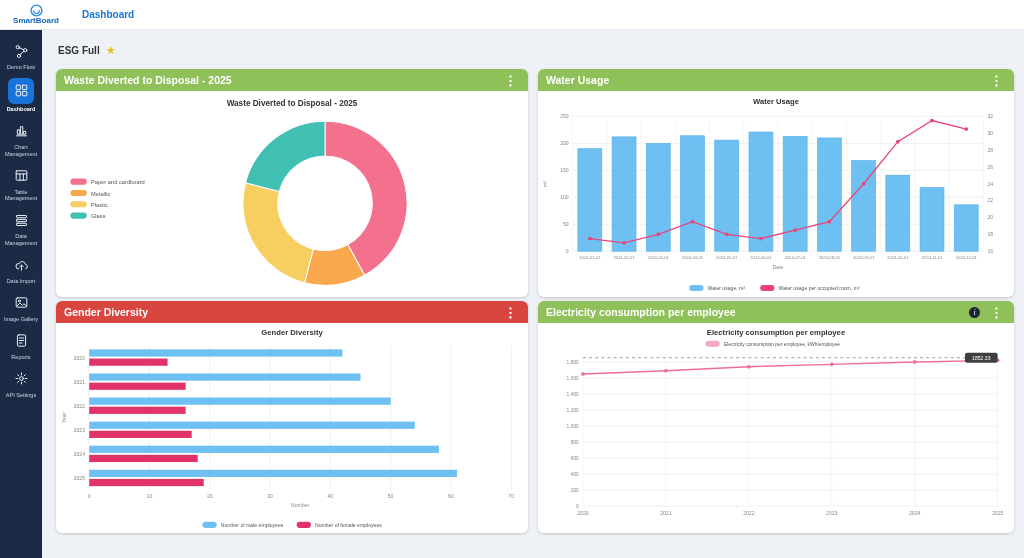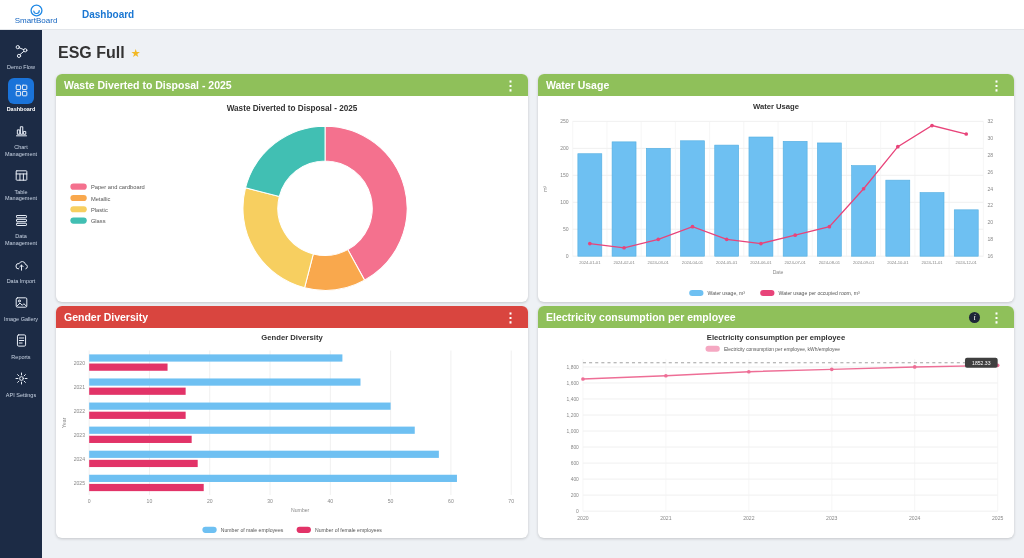--- a/index.html
+++ b/index.html
@@ -1,29 +1,29 @@
 <!DOCTYPE html>
 <html><head>
 <meta charset="utf-8">
 <style>
 *{margin:0;padding:0;box-sizing:border-box}
 html,body{width:1024px;height:558px;overflow:hidden;font-family:"Liberation Sans",sans-serif;background:#eef1f5}
 .topbar{position:fixed;top:0;left:0;right:0;height:30px;background:#fff;border-bottom:1px solid #e3e6ea;display:flex;align-items:center;z-index:10}
 .brand{width:72px;display:flex;flex-direction:column;align-items:center;justify-content:center;cursor:pointer}
-.brand-name{font-size:8px;font-weight:normal;color:#1565c0;margin-top:-1px}
+.brand-name{font-size:8px;font-weight:bold;color:#1565c0;margin-top:-1px}
 .topbar-title{font-size:10px;font-weight:bold;color:#1976d2;margin-left:10px}
 .sidebar{position:fixed;top:30px;left:0;bottom:0;width:42px;background:#1c2b45;display:flex;flex-direction:column;align-items:center;padding-top:10px;gap:7px;z-index:9}
 .side-item{display:flex;flex-direction:column;align-items:center;width:42px;cursor:pointer}
 .side-icon{width:22px;height:22px;display:flex;align-items:center;justify-content:center;border-radius:6px}
 .side-item.active .side-icon{background:#1a73d9;width:26px;height:26px}
 .side-label{font-size:5.5px;color:#c9d4e4;text-align:center;margin-top:2px;line-height:1.25;max-width:40px}
 .side-item.active .side-label{color:#fff;font-weight:bold}
 main{position:fixed;left:42px;top:30px;right:0;bottom:0;padding:10px 10px 6px 14px;overflow:hidden}
 .page-head{display:flex;align-items:center;gap:6px;margin:4px 0 12px 2px}
-.page-title{font-size:16px;font-weight:bold;color:#333}
+.page-title{font-size:10px;font-weight:bold;color:#333}
 .star{color:#f2b824;font-size:11px;cursor:pointer}
 .grid{display:grid;grid-template-columns:472px 1fr;grid-template-rows:228px 232px;gap:4px 10px}
 .card{background:#fff;border-radius:6px;box-shadow:0 1px 3px rgba(0,0,0,.18);overflow:hidden;display:flex;flex-direction:column}
 .card-header{height:22px;display:flex;align-items:center;padding:0 8px;color:#fff;flex:0 0 22px}
 .card-title{font-size:10.5px;font-weight:bold;flex:1;white-space:nowrap;overflow:hidden}
 .kebab{color:#fff;font-size:13px;font-weight:bold;cursor:pointer;padding:0 3px;line-height:1}
 .info-dot{width:11px;height:11px;border-radius:50%;background:#1d2638;color:#fff;font-size:8px;display:flex;align-items:center;justify-content:center;margin-right:7px;cursor:pointer;font-family:"Liberation Serif",serif;font-style:italic}
 .chart{flex:1;min-height:0;cursor:default}
 .chart svg{width:100%;height:100%;display:block;font-family:"Liberation Sans",sans-serif}
 </style>

